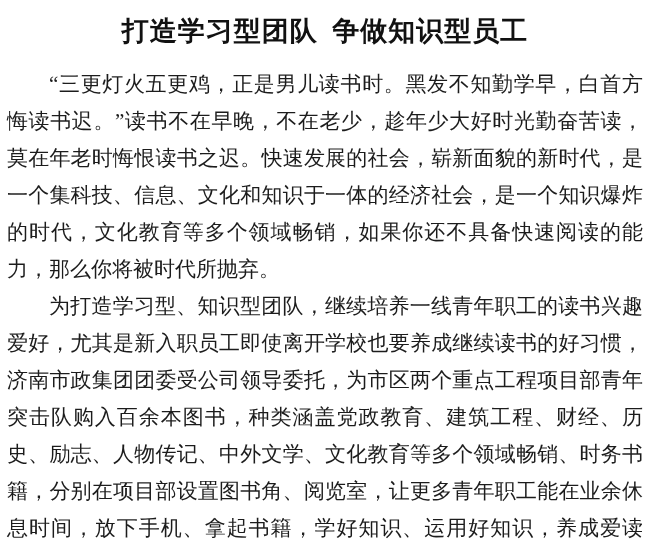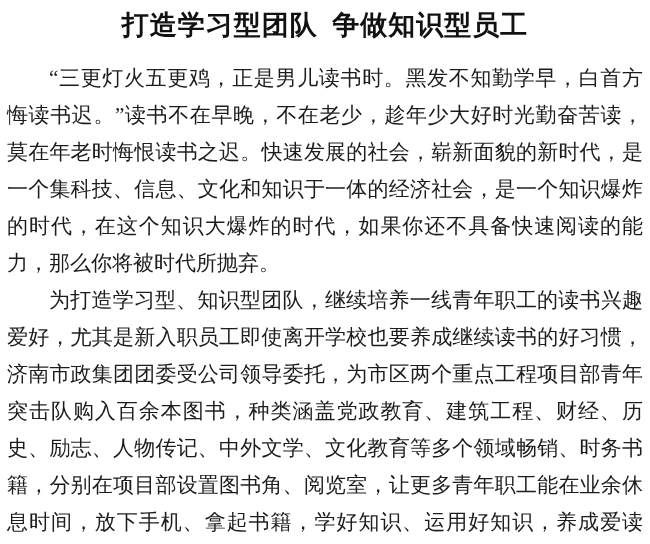--- a/index.html
+++ b/index.html
@@ -11,21 +11,21 @@
     position: relative;
     width: 650px;
     height: 544px;
     background: #ffffff;
     overflow: hidden;
     font-family: "Liberation Serif", "DejaVu Serif", serif;
     color: #1c1c1c;
   }
   .doc-title {
     margin: 0;
-    padding-top: 7px;
+    padding-top: 13px;
     font-size: 27px;
     line-height: 36px;
     font-weight: bold;
     text-align: center;
     letter-spacing: 1px;
     word-spacing: 0.25em;
     color: #111111;
   }
   .doc-body {
     margin-top: 17px;
@@ -40,16 +40,16 @@
     text-indent: 2em;
     color: #1c1c1c;
   }
 </style>
 </head>
 <body>
 
 <div class="page">
   <h1 class="doc-title">打造学习型团队 争做知识型员工</h1>
   <div class="doc-body">
-    <p class="para">“三更灯火五更鸡，正是男儿读书时。黑发不知勤学早，白首方悔读书迟。”读书不在早晚，不在老少，趁年少大好时光勤奋苦读，莫在年老时悔恨读书之迟。快速发展的社会，崭新面貌的新时代，是一个集科技、信息、文化和知识于一体的经济社会，是一个知识爆炸的时代，在这个知识大爆炸的时代，如果你还不具备快速阅读的能力，那么你将被时代所抛弃。</p>
+    <p class="para">“三更灯火五更鸡，正是男儿读书时。黑发不知勤学早，白首方悔读书迟。”读书不在早晚，不在老少，趁年少大好时光勤奋苦读，莫在年老时悔恨读书之迟。快速发展的社会，崭新面貌的新时代，是一个集科技、信息、文化和知识于一体的经济社会，是一个知识爆炸的时代，文化教育等多个领域畅销，如果你还不具备快速阅读的能力，那么你将被时代所抛弃。</p>
     <p class="para">为打造学习型、知识型团队，继续培养一线青年职工的读书兴趣爱好，尤其是新入职员工即使离开学校也要养成继续读书的好习惯，济南市政集团团委受公司领导委托，为市区两个重点工程项目部青年突击队购入百余本图书，种类涵盖党政教育、建筑工程、财经、历史、励志、人物传记、中外文学、文化教育等多个领域畅销、时务书籍，分别在项目部设置图书角、阅览室，让更多青年职工能在业余休息时间，放下手机、拿起书籍，学好知识、运用好知识，养成爱读书、读好书、善读书的好习惯，使读书学习成为工作、生活的组成部分，让知识的力量绽放在市政的每一个角落。</p>
   </div>
 </div>
 
 </body></html>

